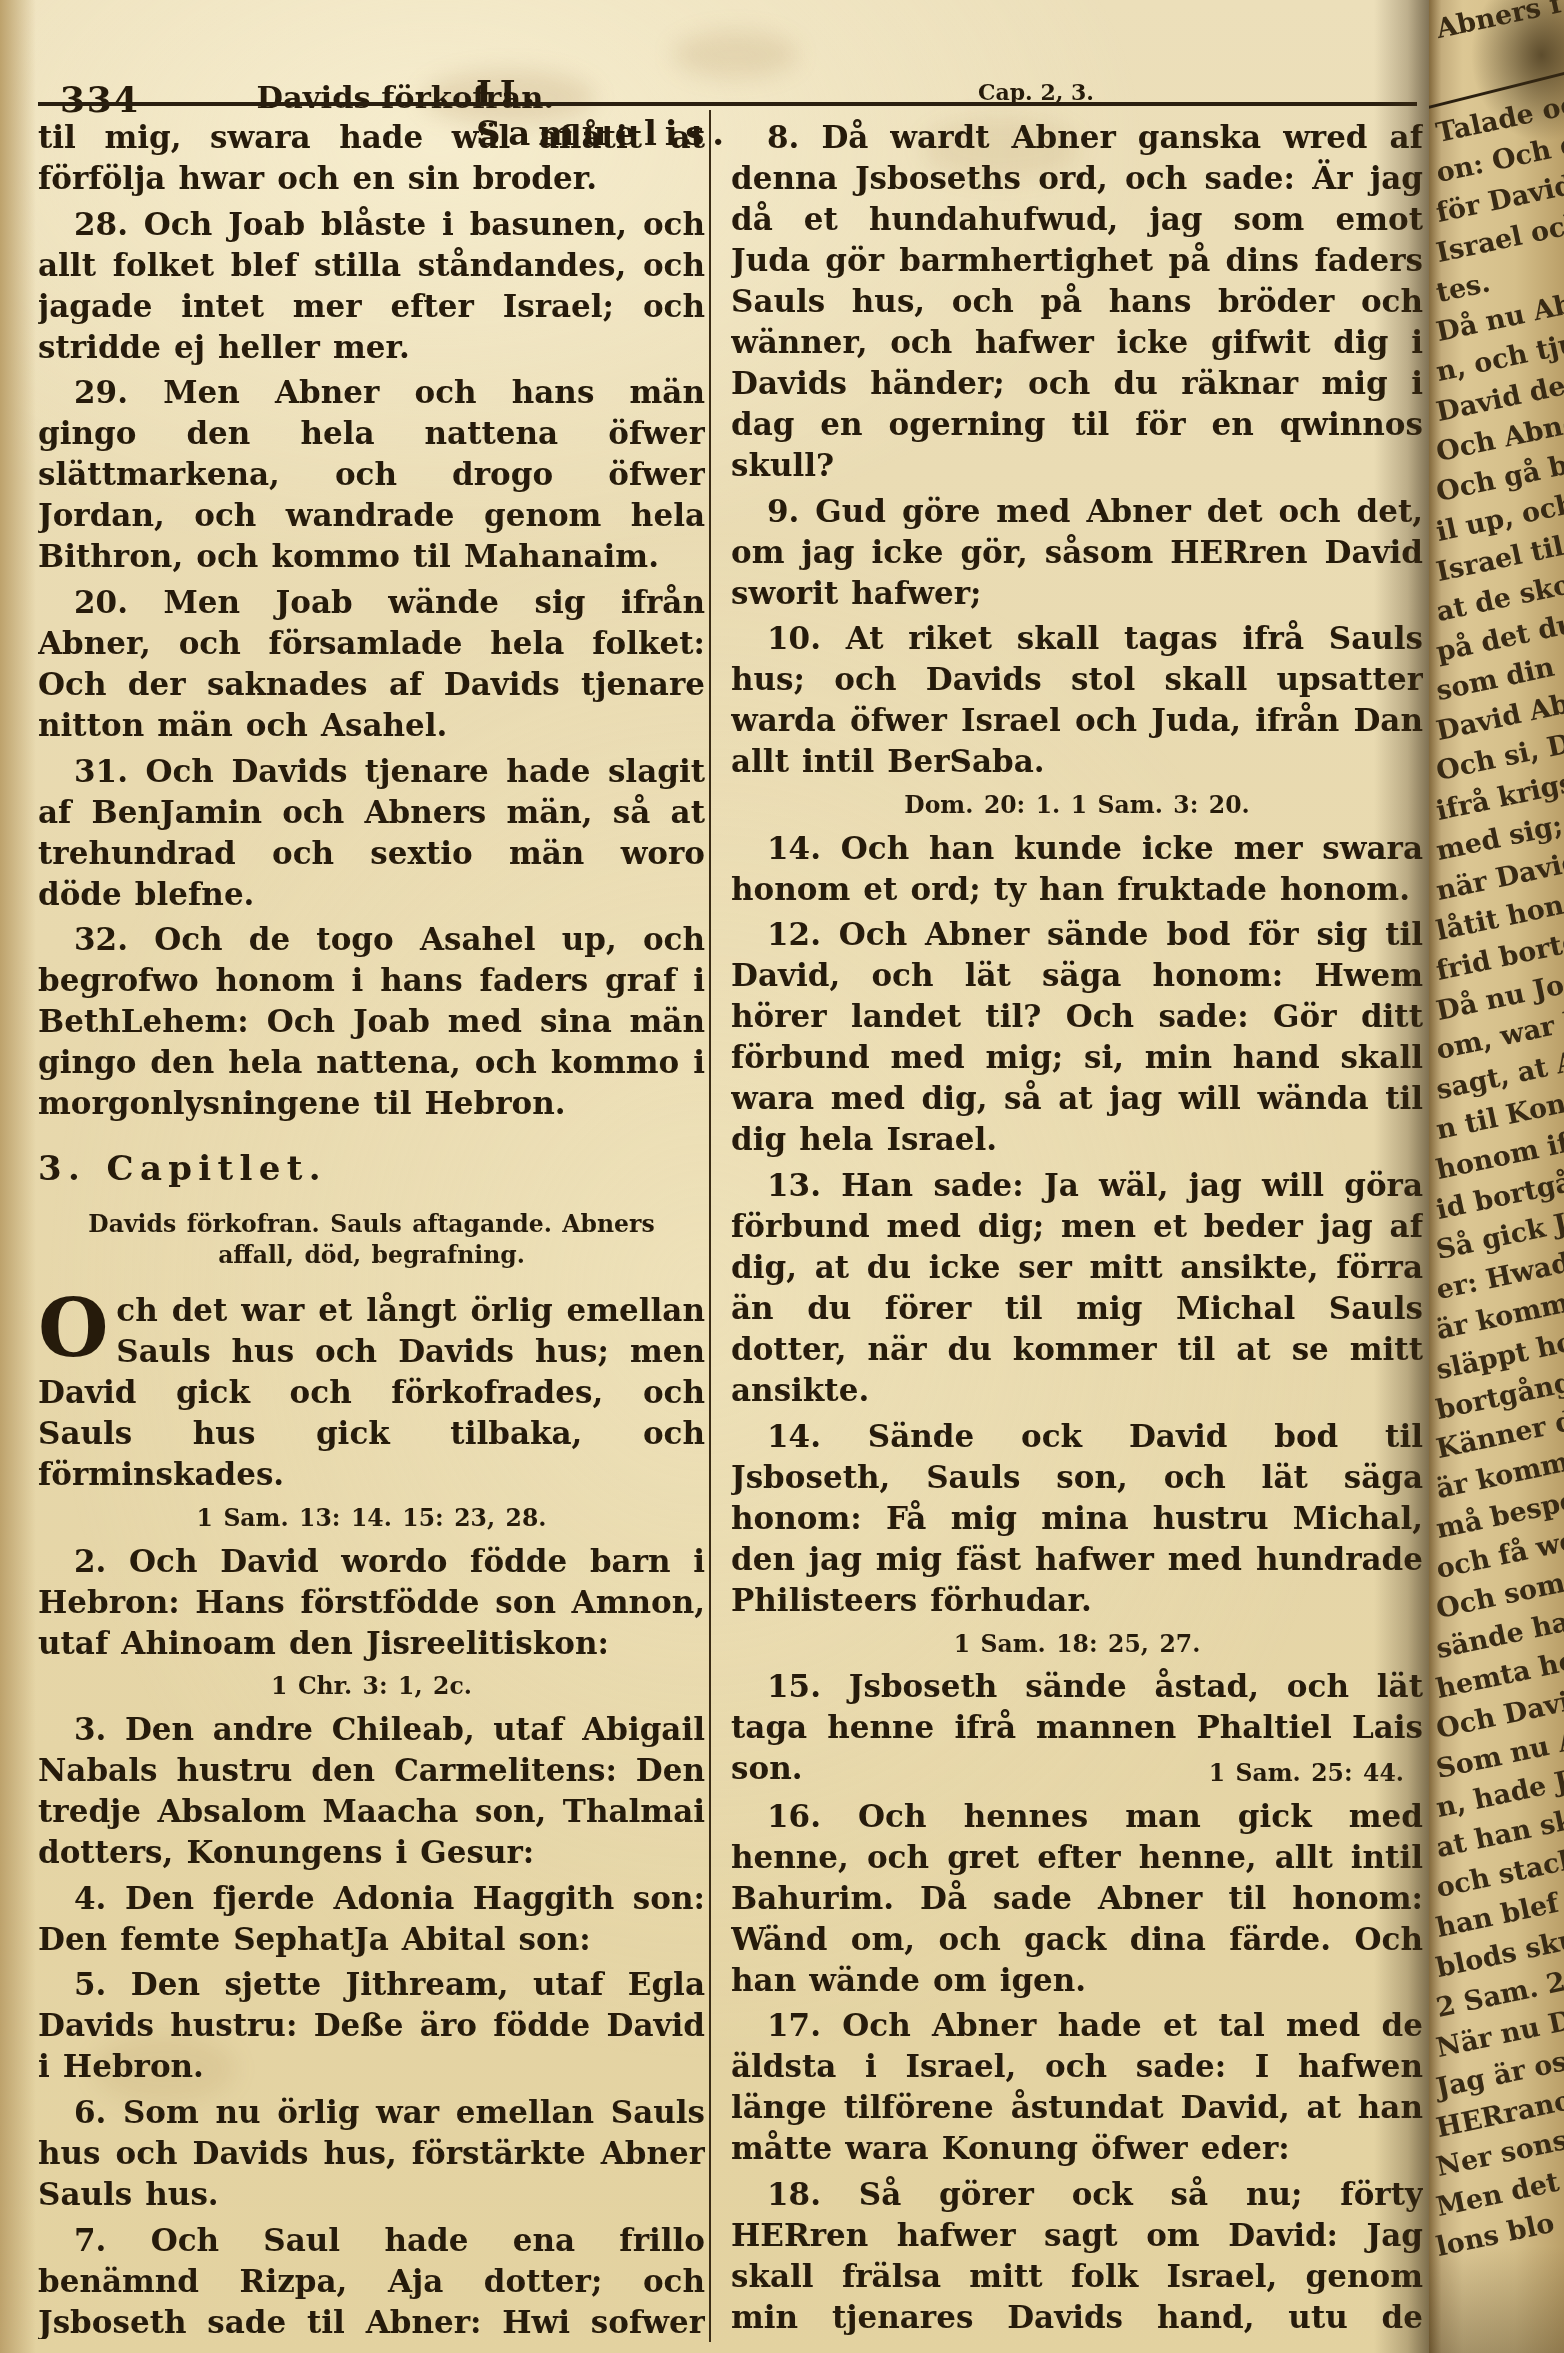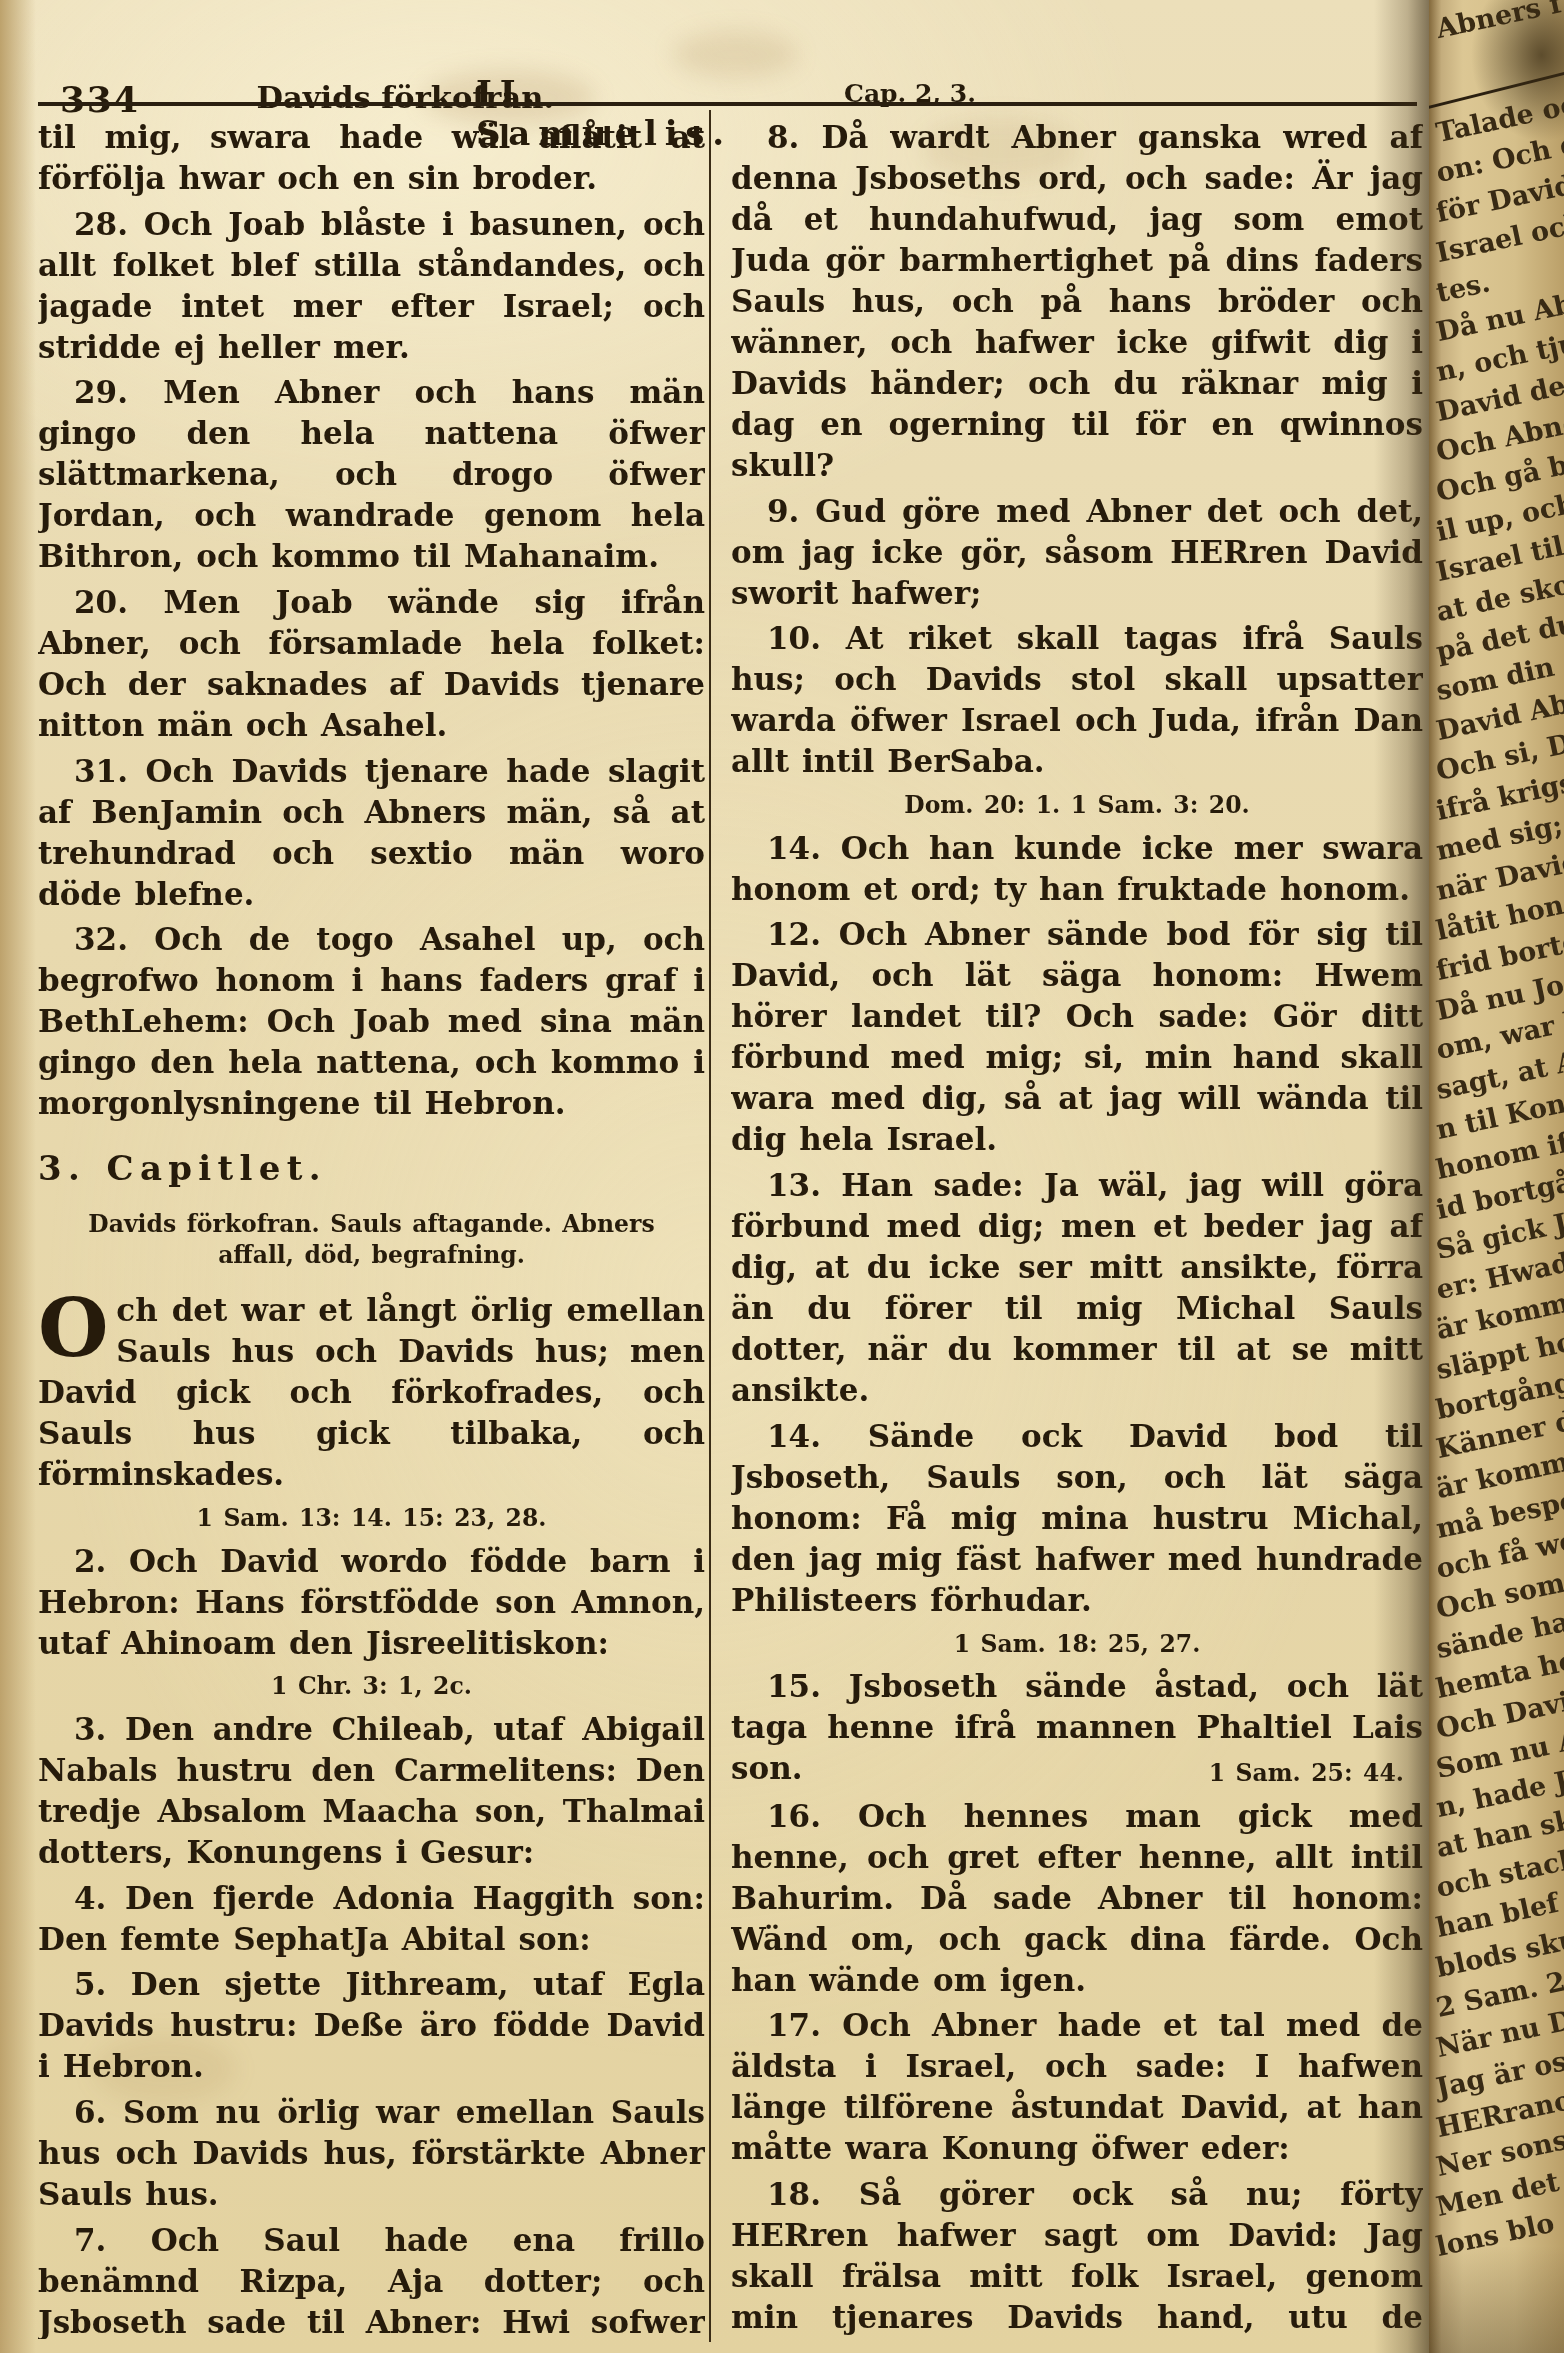--- a/index.html
+++ b/index.html
@@ -16,22 +16,22 @@
     background:linear-gradient(90deg,#bda26c 0,rgba(189,162,108,0) 100%);}
   .stain{position:absolute;border-radius:50%;filter:blur(11px);pointer-events:none;}
 
   
   .header{position:absolute;left:38px;top:49px;width:1383px;height:49px;margin-top:24px;}
   .page-number{position:absolute;left:22px;top:4.7px;font-size:36px;font-weight:bold;letter-spacing:1.6px;}
   .header-left{position:absolute;left:156px;width:360px;top:6.3px;text-align:right;
     font-size:30.5px;font-weight:bold;}
   .header-center{position:absolute;left:438px;width:329px;top:0;text-align:left;
     font-size:34px;font-weight:bold;letter-spacing:7.8px;font-family:"DejaVu Serif",serif;}
-  .header-right{position:absolute;left:806px;width:250px;top:6.3px;text-align:left;
-    font-size:25px;font-weight:bold;}
+  .header-right{position:absolute;left:806px;width:250px;top:6.3px;text-align:right;
+    font-size:22px;font-weight:bold;}
   .header-rule{position:absolute;left:38px;top:102px;width:1379px;height:3.9px;background:#2a1f10;}
 
   
   .column{position:absolute;top:117px;font-size:31px;line-height:41px;font-weight:bold;
     text-align:justify;word-spacing:2.3px;}
   #col-left{left:38px;width:667px;height:2222px;overflow:hidden;}
   #col-right{left:731px;width:692px;height:2222px;overflow:hidden;}
   .col-divider{position:absolute;left:709px;top:110px;width:2.3px;height:2232px;background:#3a2c16;}
 
   .verse{margin:0 0 4.7px 0;text-indent:36px;}

